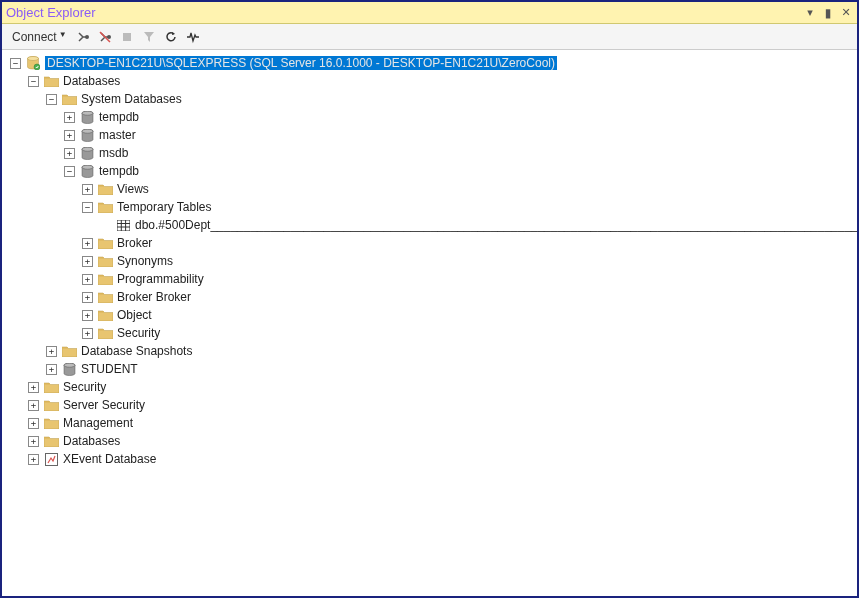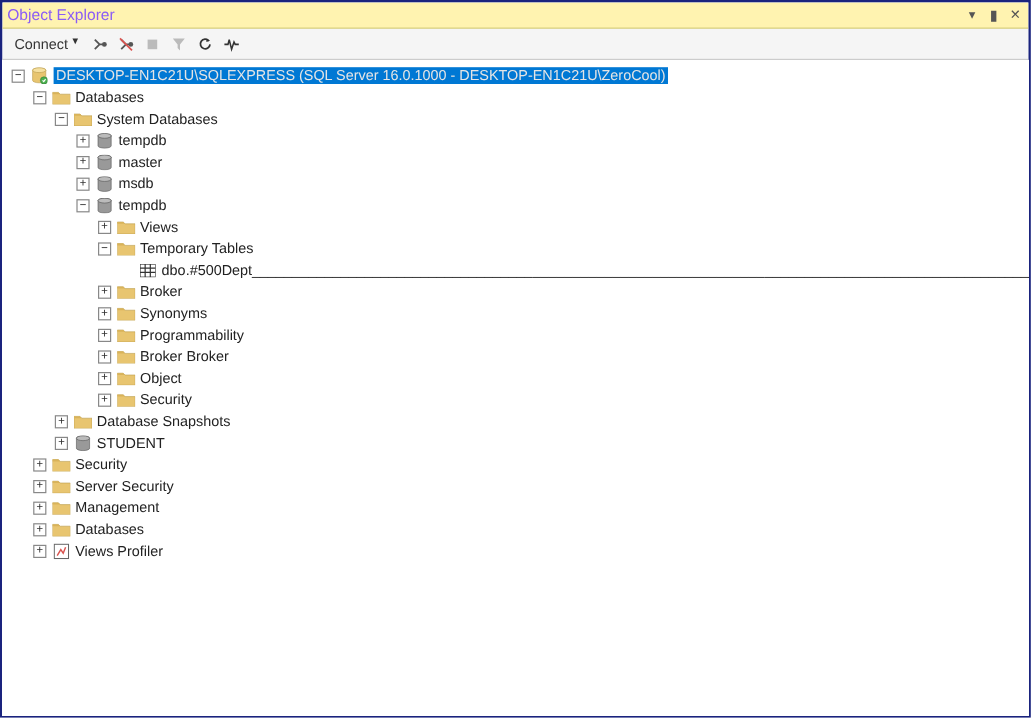--- a/index.html
+++ b/index.html
@@ -447,16 +447,16 @@
   </div>
 
   <div class="node">
     <span class="ind" style="width:18px"></span>
     <span class="expander">+</span>
     <span class="node-icon xe-icon">
         <svg>
           <use href="#xe-svg"></use>
         </svg>
       </span>
-    <span class="node-label">Views Profiler</span>
+    <span class="node-label">XEvent Database</span>
   </div>
 
 </div>
 
 </body></html>

